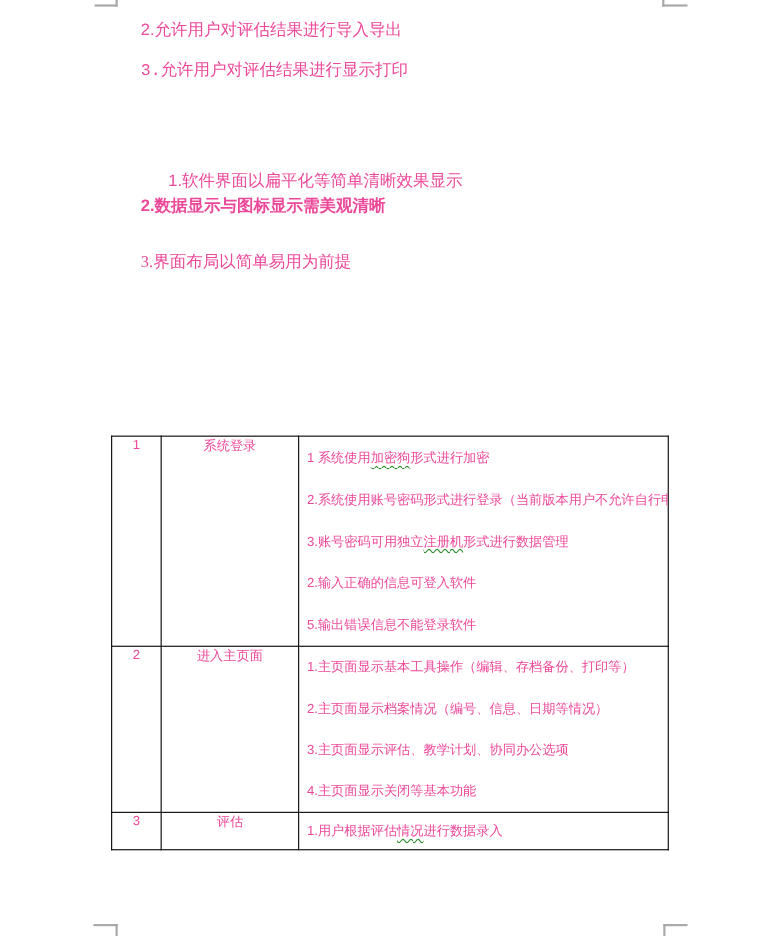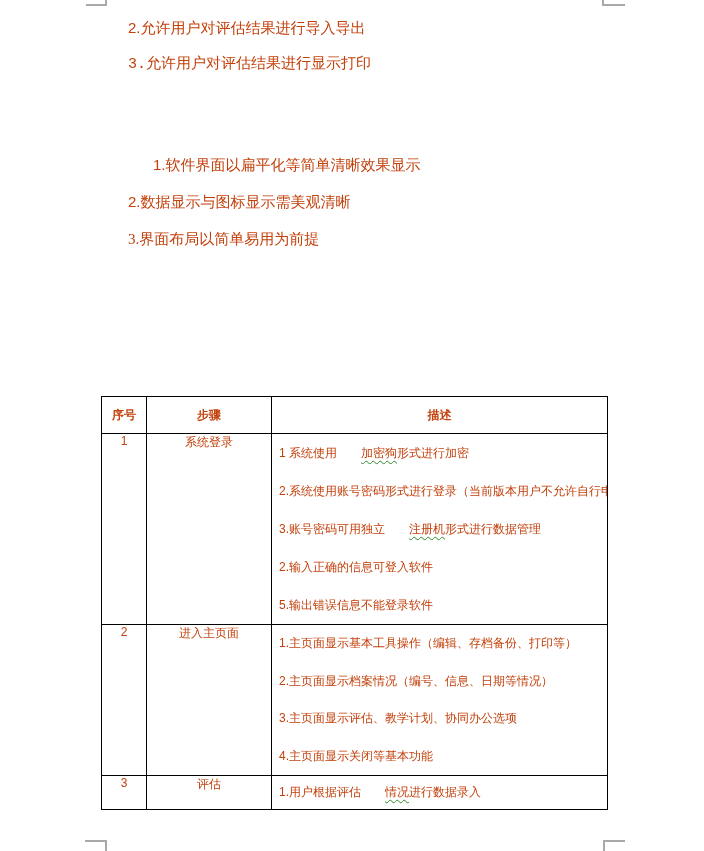--- a/index.html
+++ b/index.html
@@ -1,17 +1,17 @@
 <!DOCTYPE html>
 <html><head>
 <meta charset="utf-8">
 <style>
   html,body{margin:0;padding:0;background:#fff;}
   .screen{position:relative;width:704px;height:851px;background:#ffffff;overflow:hidden;
-          font-family:"Liberation Sans",sans-serif;color:#c2410c;}
+          font-family:"Liberation Sans",sans-serif;color:#ec4899;}
   
   .mark{position:absolute;background:#a9a9a9;}
   
   .p{position:absolute;font-size:15px;line-height:18px;white-space:nowrap;}
   .h5{position:absolute;font-size:19px;font-weight:bold;letter-spacing:1px;white-space:nowrap;}
   .h3{position:absolute;font-size:26px;font-weight:bold;letter-spacing:1.5px;white-space:nowrap;}
   
   .tablewrap{position:absolute;left:101px;top:396px;}
   table.proc{border-collapse:collapse;table-layout:fixed;width:506px;}
   table.proc th,table.proc td{border:1px solid #000;padding:0;font-size:12px;vertical-align:top;
@@ -25,58 +25,53 @@
   td.mid{vertical-align:middle;}
   .dline{display:flex;align-items:center;padding-left:7px;white-space:nowrap;}
   .r1 .dline{height:38px;}
   .r2 .dline{height:37.5px;}
   .r3 .dline{height:33px;}
   tr.row1{height:190px;}
   tr.row2{height:150px;}
   tr.row3{height:34px;}
   
   .sq{text-decoration:underline wavy #2e8b2e;text-decoration-thickness:1px;
-      text-underline-offset:3px;text-decoration-skip-ink:none;margin-left:24px;}
+      text-underline-offset:3px;text-decoration-skip-ink:none;}
 </style>
 </head>
 <body>
 
 <div class="screen">
 
   <div class="mark" style="left:86px;top:4px;width:21px;height:2px;"></div>
   <div class="mark" style="left:105px;top:0;width:2px;height:6px;"></div>
   <div class="mark" style="left:602px;top:4px;width:23px;height:2px;"></div>
   <div class="mark" style="left:602px;top:0;width:2px;height:6px;"></div>
   <div class="mark" style="left:85px;top:840px;width:22px;height:2px;"></div>
   <div class="mark" style="left:105px;top:840px;width:2px;height:11px;"></div>
   <div class="mark" style="left:603px;top:840px;width:22px;height:2px;"></div>
   <div class="mark" style="left:603px;top:840px;width:2px;height:11px;"></div>
 
   <div class="p" style="left:128px;top:19px;">2.允许用户对评估结果进行导入导出</div>
   <div class="p" style="left:128px;top:56px;font-family:Liberation Mono, monospace;">3.允许用户对评估结果进行显示打印</div>
 
 
   <div class="p" style="left:128px;top:156px;margin-left:25px;">1.软件界面以扁平化等简单清晰效果显示</div>
-  <div class="p" style="left:128px;top:193px;">2.数据显示与图标显示需美观清晰</div>
+  <div class="p" style="left:128px;top:179px;font-weight:bold;">2.数据显示与图标显示需美观清晰</div>
   <div class="p" style="left:128px;top:230px;font-family:Liberation Serif, serif;">3.界面布局以简单易用为前提</div>
 
 
   <div class="tablewrap">
     <table class="proc">
       <colgroup>
           <col class="c-no">
           <col class="c-step">
           <col class="c-desc">
         </colgroup>
       <tbody>
-          <tr>
-        <th>序号</th>
-        <th>步骤</th>
-        <th>描述</th>
-      </tr>
       <tr class="row1">
         <td class="numcell pad-top">1</td>
         <td class="stepcell pad-top">系统登录</td>
         <td class="r1">
           <div class="dline">1 系统使用<span class="sq">加密狗</span>形式进行加密</div>
           <div class="dline">2.系统使用账号密码形式进行登录（当前版本用户不允许自行申请）</div>
           <div class="dline">3.账号密码可用独立<span class="sq">注册机</span>形式进行数据管理</div>
           <div class="dline">2.输入正确的信息可登入软件</div>
           <div class="dline">5.输出错误信息不能登录软件</div>
         </td>

